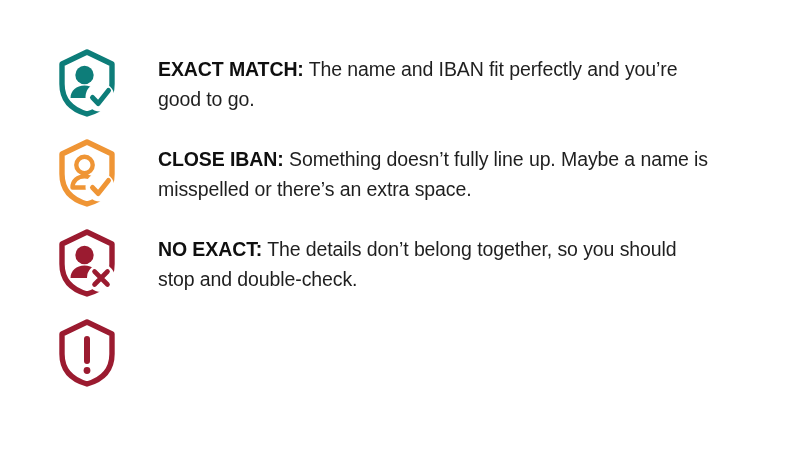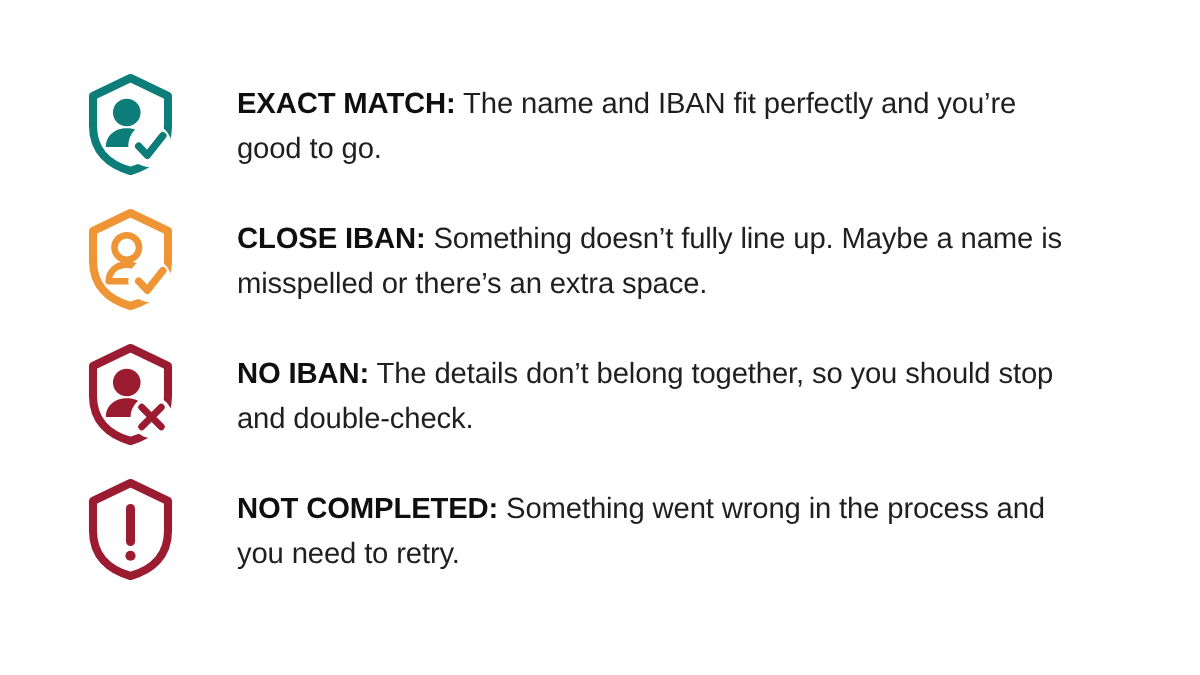--- a/index.html
+++ b/index.html
@@ -114,34 +114,29 @@
         <svg viewBox="0 0 62 68" aria-hidden="true">
           <path d="M31 3 L56 15 L56 35 C56 52 45 61 31 65 C17 61 6 52 6 35 L6 15 Z" fill="none" stroke="#9b1b30" stroke-width="5.4" stroke-linejoin="round" stroke-linecap="round"></path>
           <circle cx="28.5" cy="26" r="9.2" fill="#9b1b30"></circle>
           <path d="M14.5 49 C14.5 41.5 20.5 36.5 28.5 36.5 C36.5 36.5 42.5 41.5 42.5 49 Z" fill="#9b1b30"></path>
           <circle cx="45" cy="49" r="14" fill="#ffffff"></circle>
           <path d="M38.5 42.5 L51.5 55.5 M51.5 42.5 L38.5 55.5" fill="none" stroke="#9b1b30" stroke-width="4.6" stroke-linecap="round"></path>
         </svg>
       </div>
       <div class="text-cell">
         <div class="status-text">
-          <span class="status-label">NO IBAN:</span><span class="status-desc"> The details don’t belong together, so you should stop and double-check.</span>
+          <span class="status-label">NO EXACT:</span><span class="status-desc"> The details don’t belong together, so you should stop and double-check.</span>
         </div>
       </div>
     </div>
 
     <div class="status-row">
       <div class="icon-cell">
         <svg viewBox="0 0 62 68" aria-hidden="true">
           <path d="M31 3 L56 15 L56 35 C56 52 45 61 31 65 C17 61 6 52 6 35 L6 15 Z" fill="none" stroke="#9b1b30" stroke-width="5.4" stroke-linejoin="round" stroke-linecap="round"></path>
           <path d="M31 20 L31 42" fill="none" stroke="#9b1b30" stroke-width="6" stroke-linecap="round"></path>
           <circle cx="31" cy="51.5" r="3.4" fill="#9b1b30"></circle>
         </svg>
       </div>
-      <div class="text-cell">
-        <div class="status-text">
-          <span class="status-label">NOT COMPLETED:</span><span class="status-desc"> Something went wrong in the process and you need to retry.</span>
-        </div>
-      </div>
     </div>
 
   </div>
 </div>
 
 </body></html>

